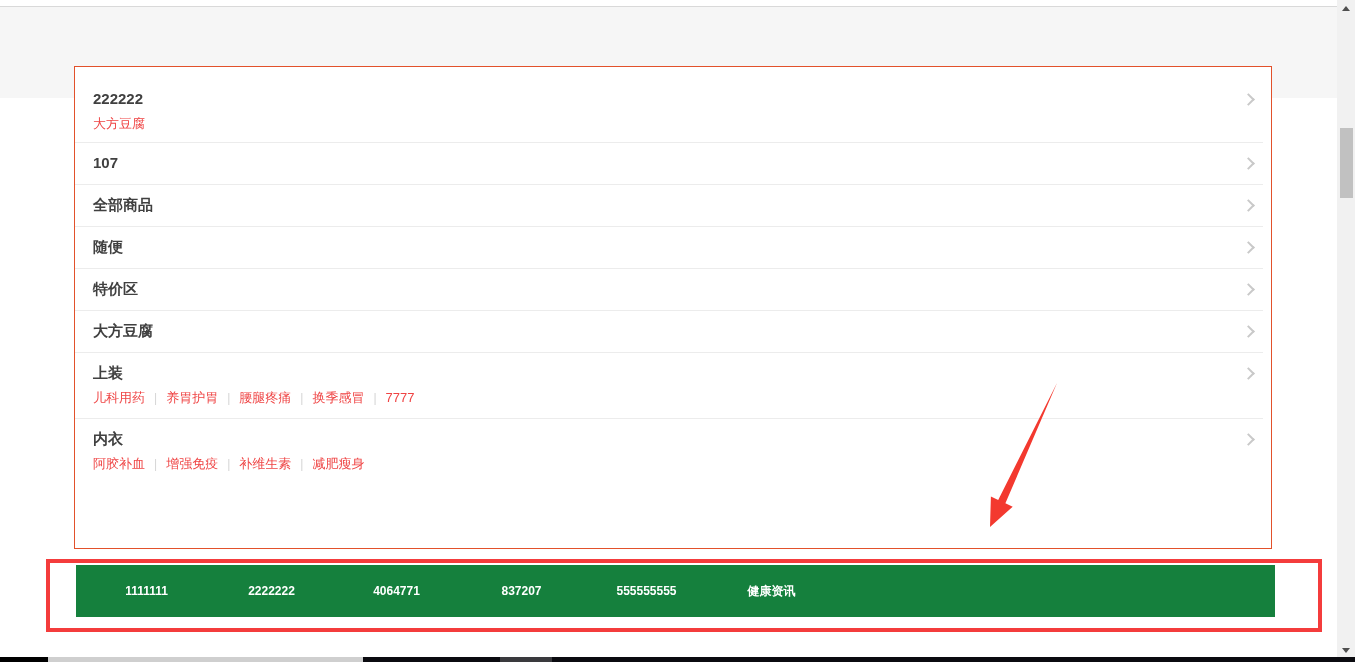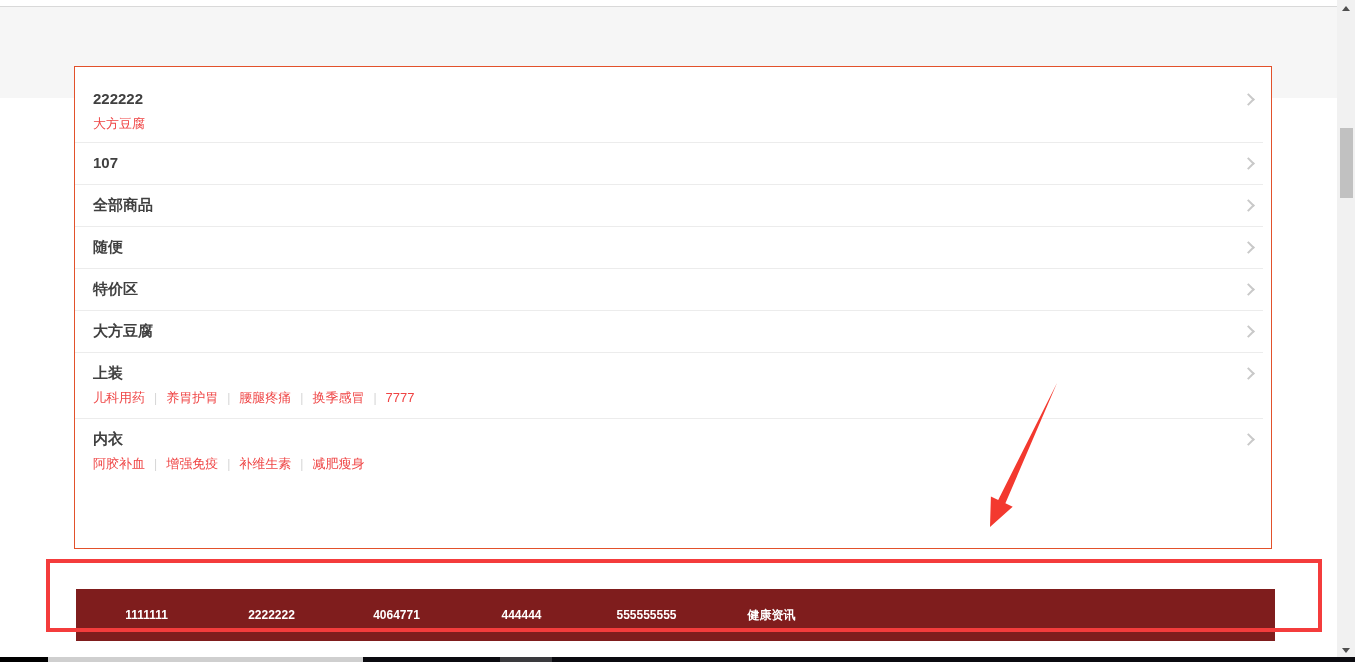--- a/index.html
+++ b/index.html
@@ -127,26 +127,26 @@
   </div>
       <div class="row has-subs">
     <div class="row-head">
       <span class="row-title">内衣</span>
       <span class="chev"></span>
     </div>
     <div class="row-subs"><a class="sub">阿胶补血</a><span class="sep">|</span><a class="sub">增强免疫</a><span class="sep">|</span><a class="sub">补维生素</a><span class="sep">|</span><a class="sub">减肥瘦身</a></div>
   </div>
     </div>
 
-  <div class="footer-nav" id="footerNav" style="background: #7f1d1d; margin-top: 24px;">
+  <div class="footer-nav" id="footerNav" style="background: #15803d;">
 
   <div class="nav-item">1111111</div>
       <div class="nav-item">2222222</div>
       <div class="nav-item">4064771</div>
-      <div class="nav-item">444444</div>
+      <div class="nav-item">837207</div>
       <div class="nav-item">555555555</div>
       <div class="nav-item">健康资讯</div>
     </div>
 
   <div class="ann-rect" id="annRect" style="border-color: rgb(244, 60, 60);"></div>
 
   <svg class="ann-arrow" viewBox="0 0 140 160">
     <polygon id="arrowPoly" points="117,8 65.4,128.3 72.7,131.7 50,152 50.9,121.5 58.2,124.9" fill="#f3392f"></polygon>
   </svg>
 

